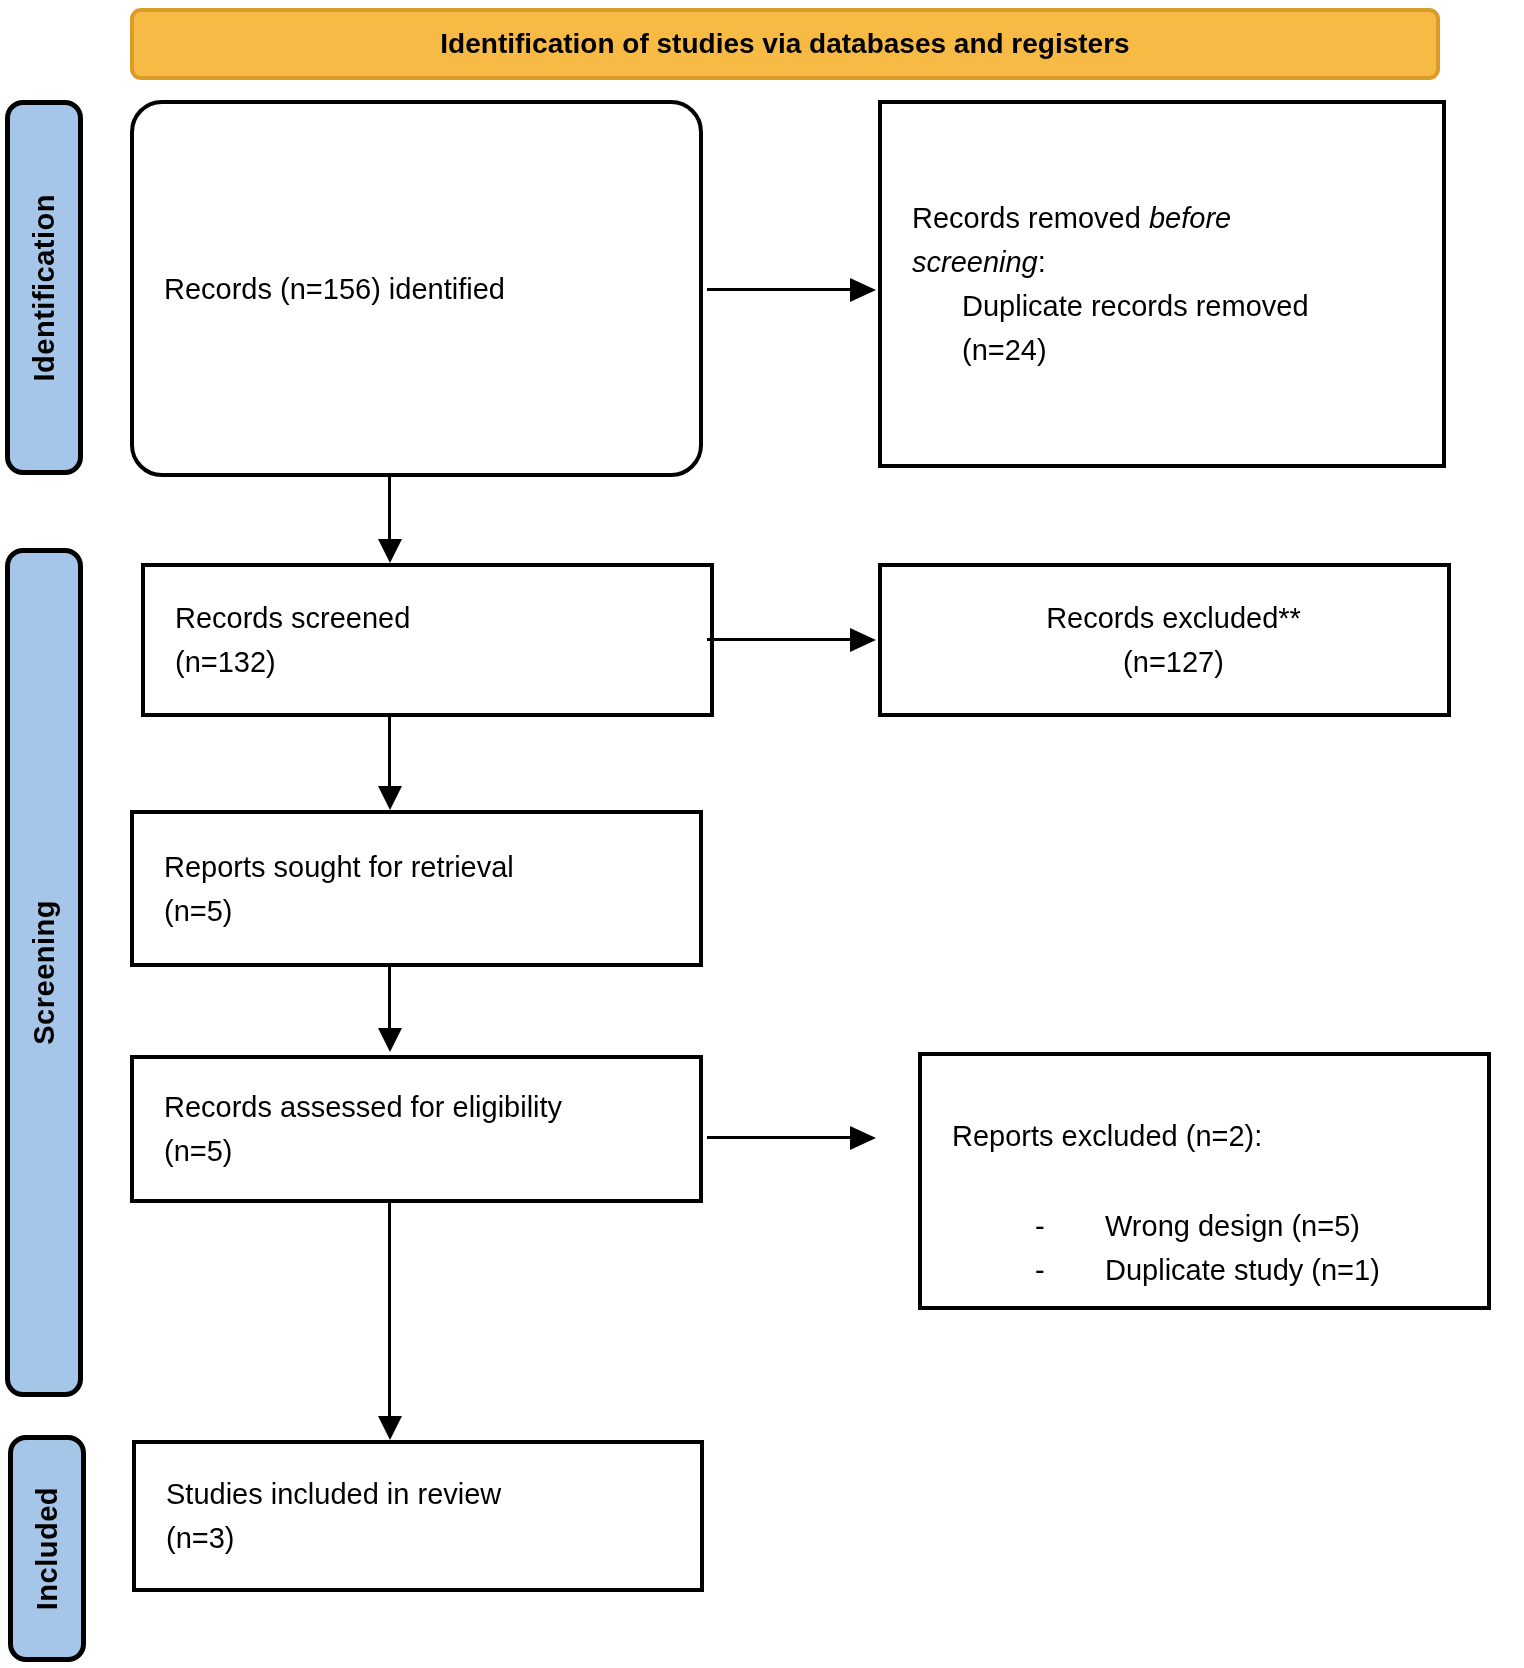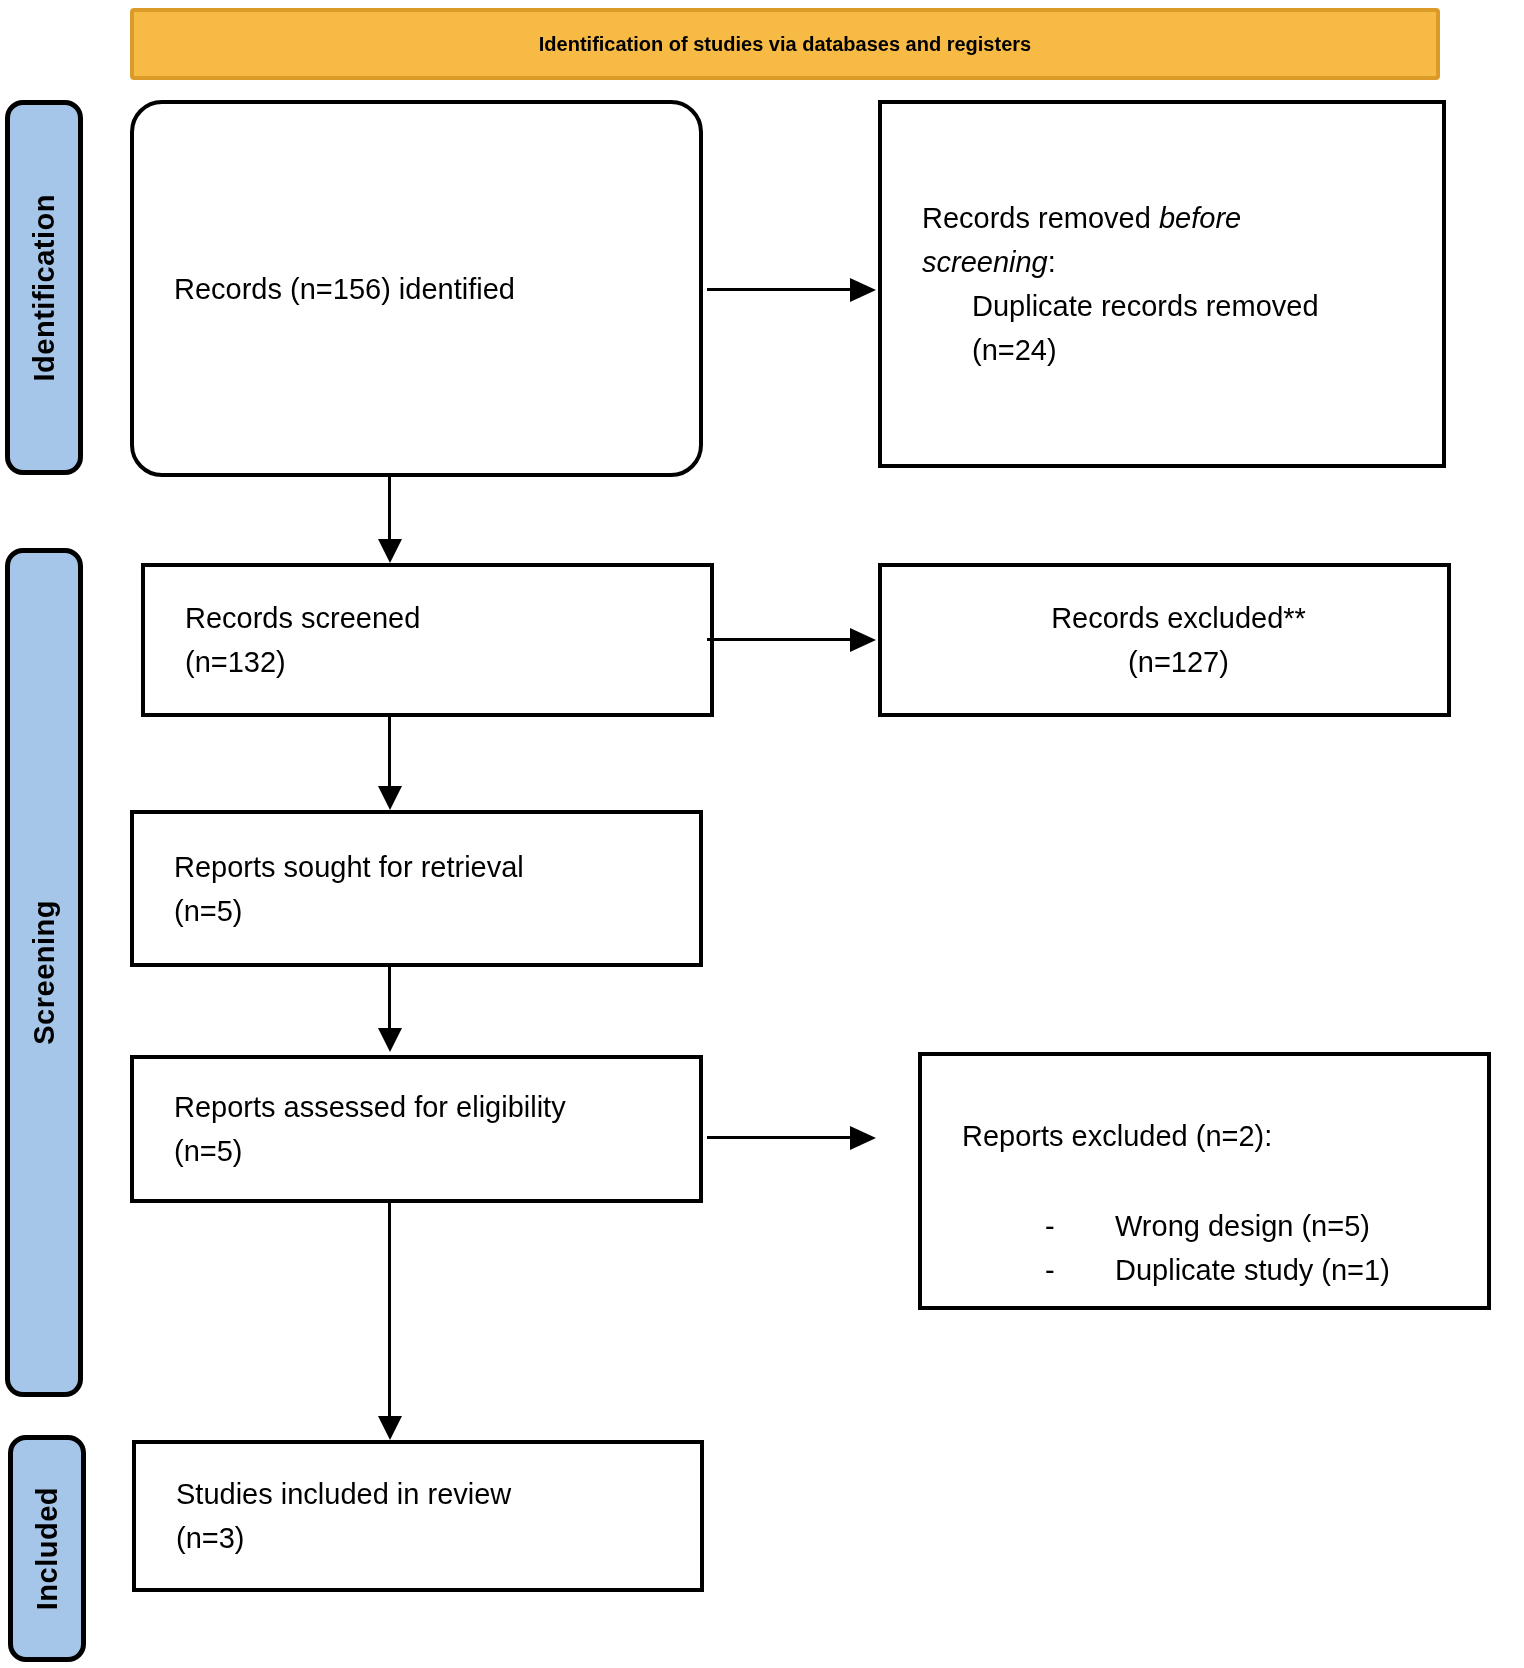--- a/index.html
+++ b/index.html
@@ -10,23 +10,23 @@
     font-family:"Liberation Sans","DejaVu Sans",sans-serif;
     color:#000;
     overflow:hidden;
   }
   
   .banner{
     position:absolute;left:130px;top:8px;width:1310px;height:72px;
     box-sizing:border-box;
     background:#F7BA45;
     border:4px solid #DB9B28;
-    border-radius:4px;
+    border-radius:11px;
     display:flex;align-items:center;justify-content:center;
-    font-size:20px;font-weight:bold;
+    font-size:28px;font-weight:bold;
   }
   
   .stage{
     position:absolute;width:78px;
     box-sizing:border-box;
     background:#A5C6E8;
     border:5px solid #000;
     border-radius:18px;
     display:flex;align-items:center;justify-content:center;
   }
@@ -41,21 +41,21 @@
   #stage-screening{left:5px;top:548px;height:849px;}
   #stage-included{left:8px;top:1435px;height:227px;}
   
   .fbox{
     position:absolute;
     box-sizing:border-box;
     background:#fff;
     border:4px solid #000;
     font-size:29px;line-height:44px;
   }
-  .fbox .pad{padding-left:40px;padding-right:12px;}
+  .fbox .pad{padding-left:30px;padding-right:12px;}
   .vcenter{display:flex;flex-direction:column;justify-content:center;}
   #box-records-identified{left:130px;top:100px;width:573px;height:377px;border-radius:32px;}
   #box-records-removed{left:878px;top:100px;width:568px;height:368px;}
   #box-records-screened{left:130px;top:563px;width:573px;height:154px;margin-left:11px;}
   #box-records-excluded{left:878px;top:563px;width:573px;height:154px;text-align:center;}
   #box-reports-sought{left:130px;top:810px;width:573px;height:157px;}
   #box-reports-assessed{left:130px;top:1055px;width:573px;height:148px;}
   #box-reports-excluded{left:918px;top:1052px;width:573px;height:258px;}
   #box-studies-included{left:132px;top:1440px;width:572px;height:152px;}
   .italic{font-style:italic;}
@@ -124,21 +124,21 @@
 
   <div class="fbox vcenter" id="box-reports-sought">
     <div class="pad">
       <div>Reports sought for retrieval</div>
       <div>(n=5)</div>
     </div>
   </div>
 
   <div class="fbox vcenter" id="box-reports-assessed">
     <div class="pad">
-      <div>Reports assessed for eligibility</div>
+      <div>Records assessed for eligibility</div>
       <div>(n=5)</div>
     </div>
   </div>
 
   <div class="fbox" id="box-reports-excluded">
     <div class="pad">
       <div>Reports excluded (n=2):</div>
       <div class="bullets">
         <div class="bullet-row">
           <span class="dash">-</span>

